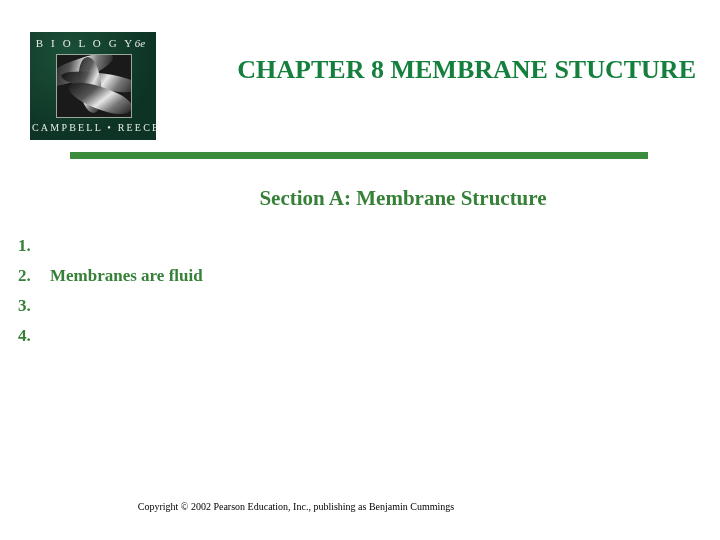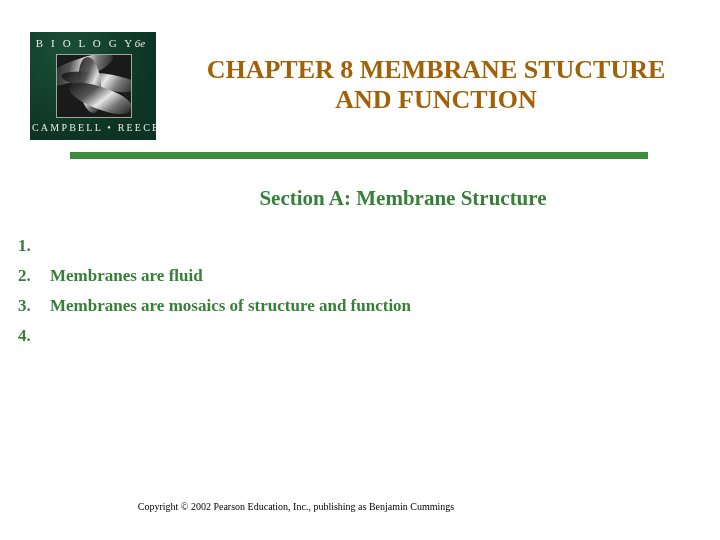--- a/index.html
+++ b/index.html
@@ -93,22 +93,22 @@
     white-space: nowrap;
     padding-left: 2px;
   }
 
   
   .chapter-title {
     position: absolute;
     left: 176px;
     top: 55px;
     width: 520px;
-    text-align: center;
-    color: #a16207;
+    text-align: right;
+    color: #15803d;
     font-family: "Liberation Serif", serif;
     font-weight: bold;
     font-size: 26px;
     line-height: 30px;
   }
 
   
   .green-rule {
     position: absolute;
     left: 70px;
@@ -181,37 +181,35 @@
     <div class="leaf leaf-a"></div>
     <div class="leaf leaf-b"></div>
     <div class="leaf leaf-d"></div>
     <div class="leaf leaf-c"></div>
   </div>
   <div class="logo-authors">CAMPBELL • REECE</div>
 </div>
 
 <div class="chapter-title">
   <div>CHAPTER 8  MEMBRANE STUCTURE</div>
-  <div>AND FUNCTION</div>
 </div>
 
 <div class="green-rule"></div>
 
 <div class="section-heading">Section A: Membrane Structure</div>
 
 <div class="topic-list">
   <div class="topic-item">
     <span class="topic-num">1.</span>
   </div>
   <div class="topic-item">
     <span class="topic-num">2.</span>
     <span class="topic-text">Membranes are fluid</span>
   </div>
   <div class="topic-item">
     <span class="topic-num">3.</span>
-    <span class="topic-text">Membranes are mosaics of structure and function</span>
   </div>
   <div class="topic-item">
     <span class="topic-num">4.</span>
   </div>
 </div>
 
 <div class="footer">Copyright © 2002 Pearson Education, Inc., publishing as Benjamin Cummings</div>
 
 </body></html>

